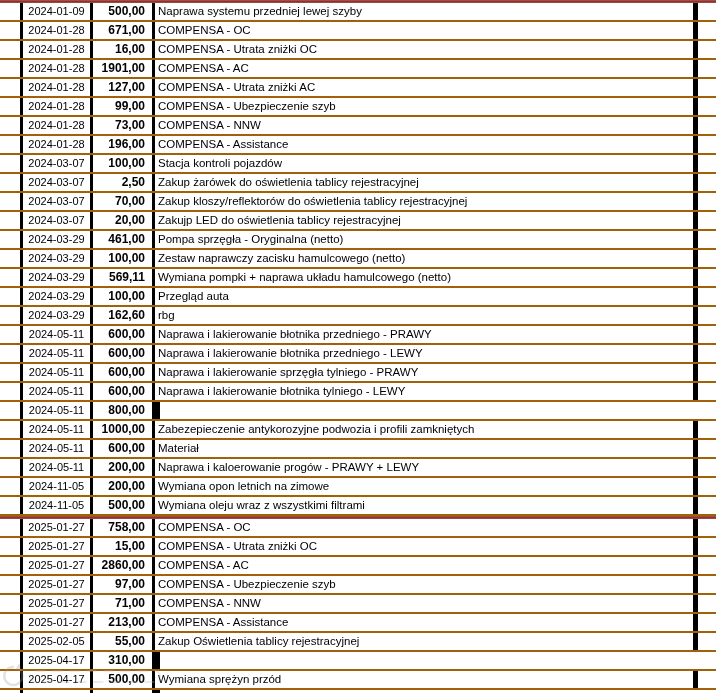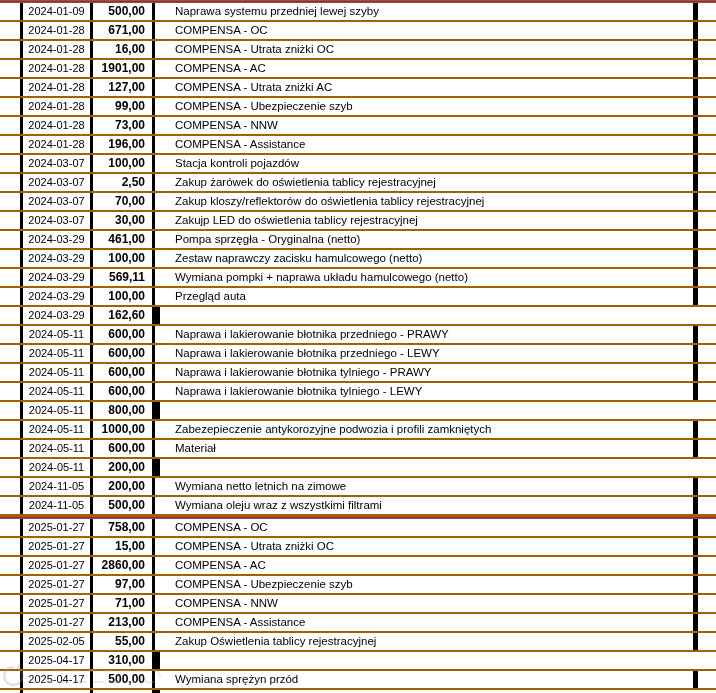--- a/index.html
+++ b/index.html
@@ -28,21 +28,21 @@
   .sliver-l{width:20px;background:#fff;}
   .sliver-r{flex:1 1 auto;background:#fff;}
   .date{
     width:67px;text-align:center;font-size:11px;letter-spacing:0px;
   }
   .amount{
     width:59px;text-align:right;padding-right:7px;box-sizing:border-box;
     font-weight:bold;font-size:12px;
   }
   .desc{
-    width:538px;padding-left:20px;box-sizing:border-box;text-align:left;
+    width:538px;padding-left:3px;box-sizing:border-box;text-align:left;
     font-size:11.5px;
   }
 
   .watermark{
     position:absolute;left:0px;bottom:2px;width:180px;height:30px;
     opacity:0.28;pointer-events:none;
   }
 </style>
 </head>
 <body>
@@ -169,21 +169,21 @@
         <div class="vb b3"></div>
         <div class="cell desc">Zakup kloszy/reflektorów do oświetlenia tablicy rejestracyjnej</div>
         <div class="vb b4"></div>
         <div class="cell sliver-r"></div>
       </div>
       <div class="row">
         <div class="cell sliver-l"></div>
         <div class="vb b1"></div>
         <div class="cell date">2024-03-07</div>
         <div class="vb b2"></div>
-        <div class="cell amount">30,00</div>
+        <div class="cell amount">20,00</div>
         <div class="vb b3"></div>
         <div class="cell desc">Zakujp LED do oświetlenia tablicy rejestracyjnej</div>
         <div class="vb b4"></div>
         <div class="cell sliver-r"></div>
       </div>
       <div class="row">
         <div class="cell sliver-l"></div>
         <div class="vb b1"></div>
         <div class="cell date">2024-03-29</div>
         <div class="vb b2"></div>
@@ -226,20 +226,21 @@
         <div class="vb b4"></div>
         <div class="cell sliver-r"></div>
       </div>
       <div class="row">
         <div class="cell sliver-l"></div>
         <div class="vb b1"></div>
         <div class="cell date">2024-03-29</div>
         <div class="vb b2"></div>
         <div class="cell amount">162,60</div>
         <div class="vb b3"></div>
+        <div class="cell desc">rbg</div>
         <div class="vb b4"></div>
         <div class="cell sliver-r"></div>
       </div>
       <div class="row">
         <div class="cell sliver-l"></div>
         <div class="vb b1"></div>
         <div class="cell date">2024-05-11</div>
         <div class="vb b2"></div>
         <div class="cell amount">600,00</div>
         <div class="vb b3"></div>
@@ -258,21 +259,21 @@
         <div class="vb b4"></div>
         <div class="cell sliver-r"></div>
       </div>
       <div class="row">
         <div class="cell sliver-l"></div>
         <div class="vb b1"></div>
         <div class="cell date">2024-05-11</div>
         <div class="vb b2"></div>
         <div class="cell amount">600,00</div>
         <div class="vb b3"></div>
-        <div class="cell desc">Naprawa i lakierowanie błotnika tylniego - PRAWY</div>
+        <div class="cell desc">Naprawa i lakierowanie sprzęgła tylniego - PRAWY</div>
         <div class="vb b4"></div>
         <div class="cell sliver-r"></div>
       </div>
       <div class="row">
         <div class="cell sliver-l"></div>
         <div class="vb b1"></div>
         <div class="cell date">2024-05-11</div>
         <div class="vb b2"></div>
         <div class="cell amount">600,00</div>
         <div class="vb b3"></div>
@@ -312,31 +313,32 @@
         <div class="vb b4"></div>
         <div class="cell sliver-r"></div>
       </div>
       <div class="row">
         <div class="cell sliver-l"></div>
         <div class="vb b1"></div>
         <div class="cell date">2024-05-11</div>
         <div class="vb b2"></div>
         <div class="cell amount">200,00</div>
         <div class="vb b3"></div>
+        <div class="cell desc">Naprawa i kaloerowanie progów - PRAWY + LEWY</div>
         <div class="vb b4"></div>
         <div class="cell sliver-r"></div>
       </div>
       <div class="row">
         <div class="cell sliver-l"></div>
         <div class="vb b1"></div>
         <div class="cell date">2024-11-05</div>
         <div class="vb b2"></div>
         <div class="cell amount">200,00</div>
         <div class="vb b3"></div>
-        <div class="cell desc">Wymiana netto letnich na zimowe</div>
+        <div class="cell desc">Wymiana opon letnich na zimowe</div>
         <div class="vb b4"></div>
         <div class="cell sliver-r"></div>
       </div>
       <div class="row">
         <div class="cell sliver-l"></div>
         <div class="vb b1"></div>
         <div class="cell date">2024-11-05</div>
         <div class="vb b2"></div>
         <div class="cell amount">500,00</div>
         <div class="vb b3"></div>

